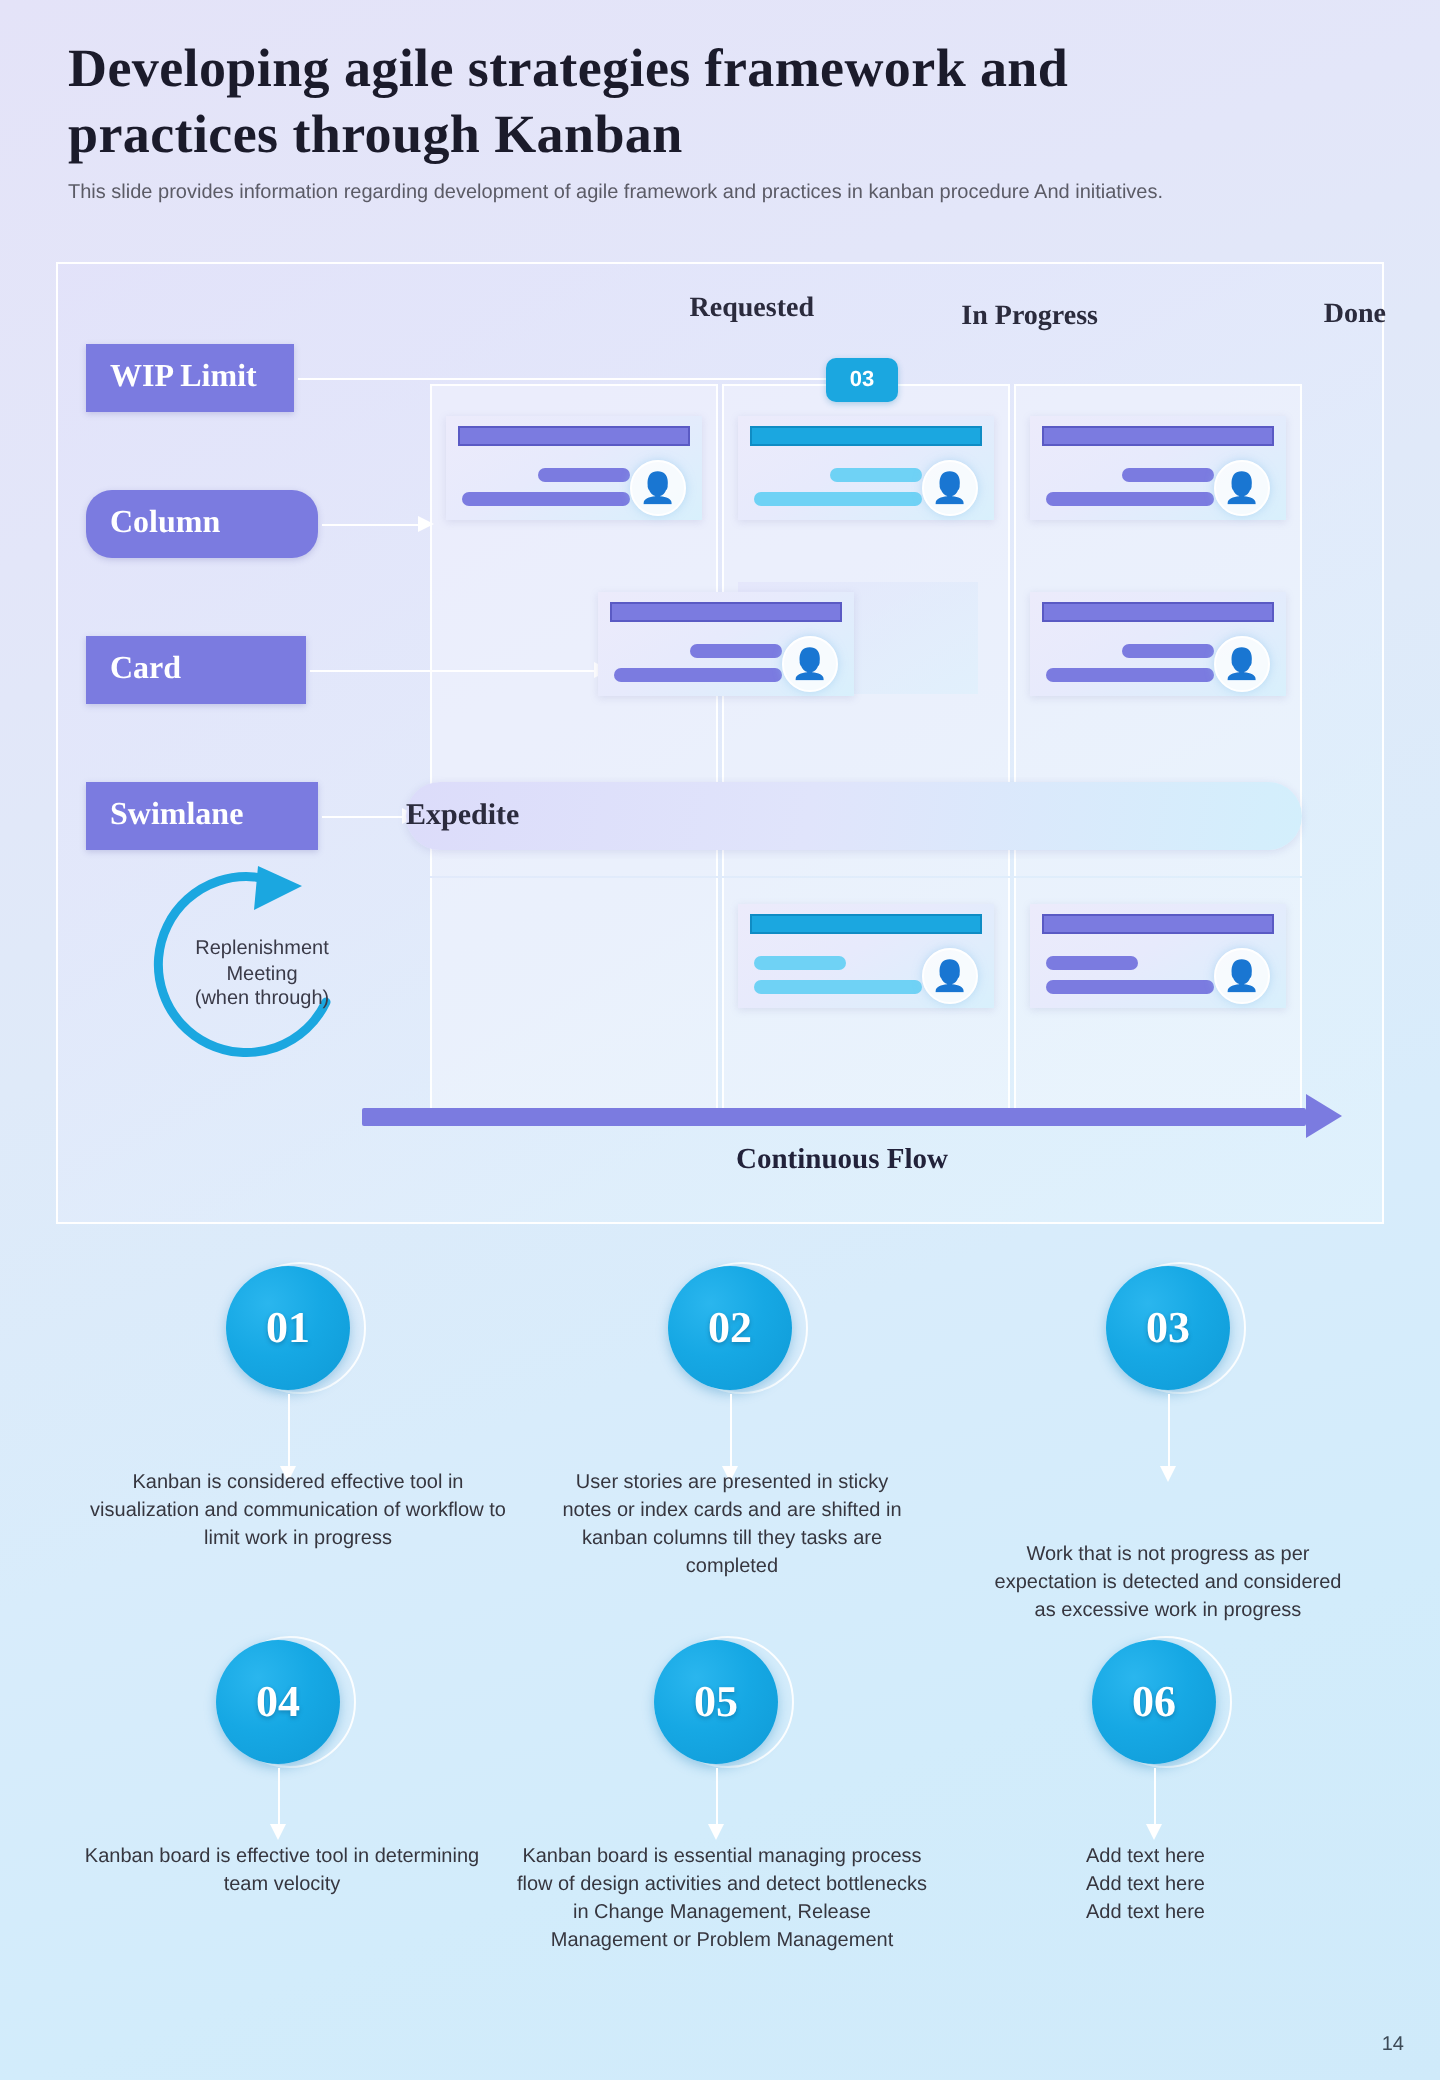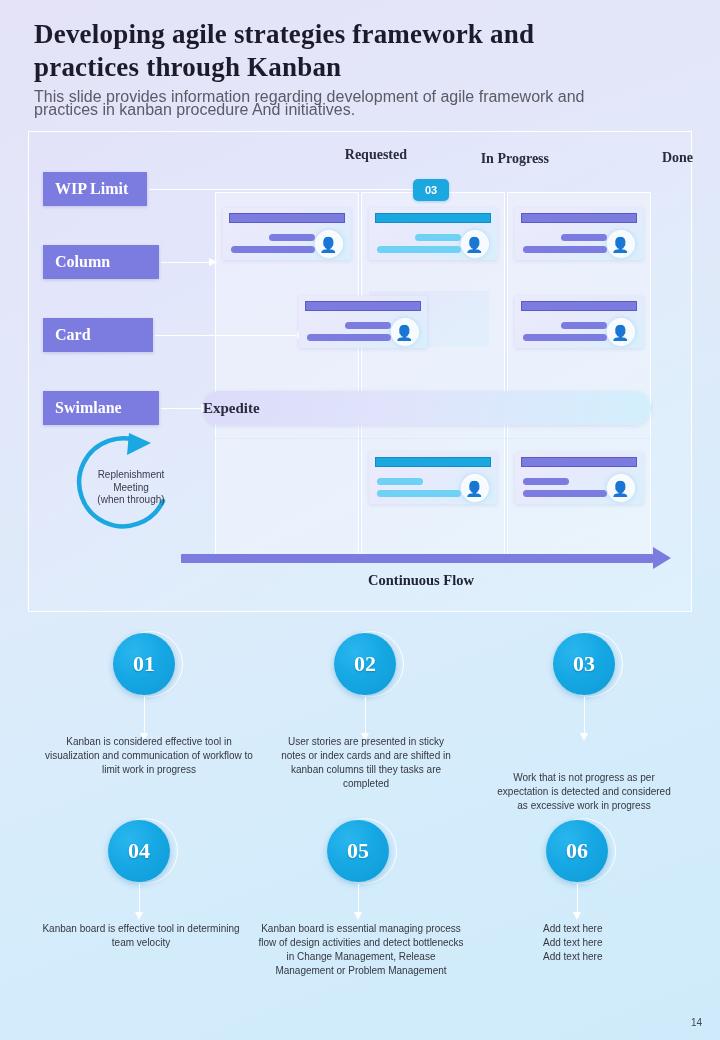--- a/index.html
+++ b/index.html
@@ -28,21 +28,21 @@
     font-family: "Liberation Serif", serif;
     font-weight: bold;
     font-size: 27px;
     line-height: 33px;
     color: #1b1b2b;
     letter-spacing: 0.2px;
     width: 560px;
   }
   .subtitle {
     margin-top: 6px;
-    font-size: 16px;
+    font-size: 10px;
     line-height: 13px;
     color: #5b5b66;
     width: 595px;
   }
 
   
   .board {
     position: absolute;
     left: 28px; top: 131px;
     width: 664px; height: 481px;
@@ -261,21 +261,21 @@
   <div class="col-body" style="left:332px; top:60px; width:144px; height:246px;"></div>
   <div class="col-body" style="left:478px; top:60px; width:144px; height:246px;"></div>
 
   <div class="col-body" style="left:186px; top:307px; width:144px; height:115px; border-top:none;"></div>
   <div class="col-body" style="left:332px; top:307px; width:144px; height:115px; border-top:none;"></div>
   <div class="col-body" style="left:478px; top:307px; width:144px; height:115px; border-top:none;"></div>
 
   <div class="chip" style="left:14px; top:40px; width:104px;">
     <span>WIP Limit</span>
   </div>
-  <div class="chip" style="left:14px; top:113px; width:116px;">
+  <div class="chip" style="left:14px; top:113px; width:116px;border-radius:13px;">
     <span>Column</span>
   </div>
   <div class="chip" style="left:14px; top:186px; width:110px;">
     <span>Card</span>
   </div>
   <div class="chip" style="left:14px; top:259px; width:116px;">
     <span>Swimlane</span>
   </div>
 
   <div class="conn" style="left:120px; top:57px; width:266px;"></div>

